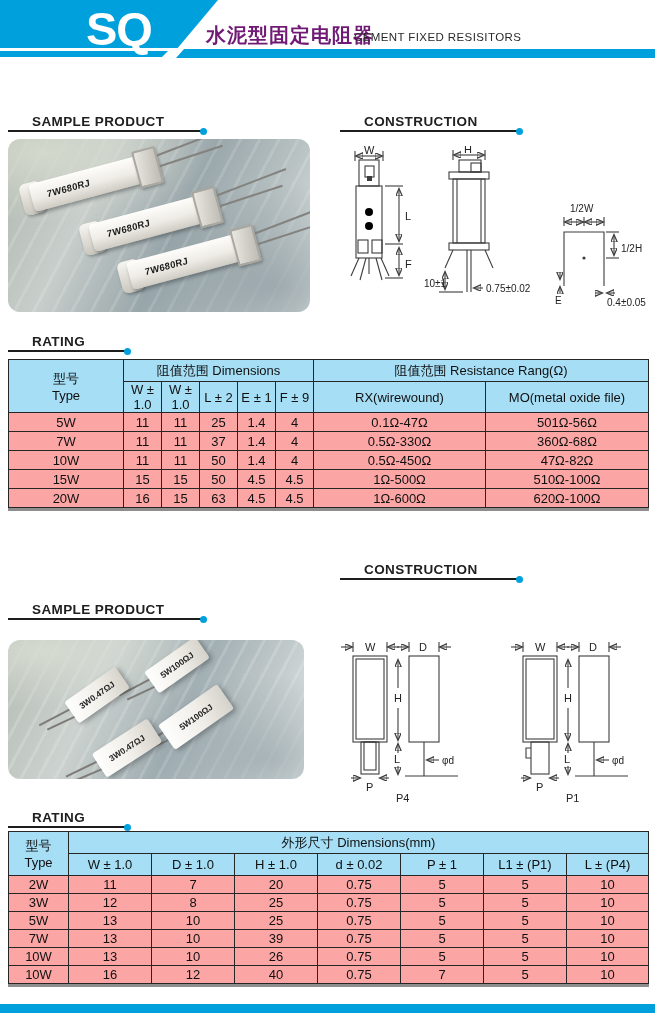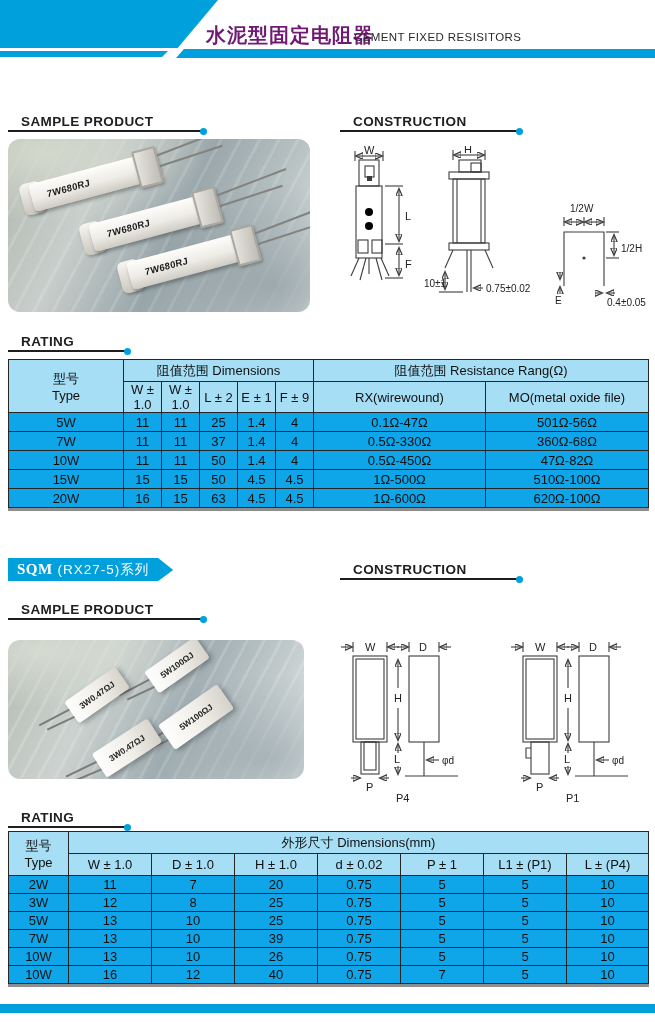--- a/index.html
+++ b/index.html
@@ -29,21 +29,21 @@
     clip-path:polygon(0 0,calc(100% - 15px) 0,100% 52%,calc(100% - 15px) 100%,0 100%);}
   .series-tag .serif{font-family:"Liberation Serif",serif;font-weight:bold;font-size:15px;letter-spacing:.5px;}
 
   
   .sec{position:absolute;height:22px;border-bottom:2px solid #1d1d1d;display:flex;align-items:stretch;}
   .sec-tag{position:relative;height:22px;background:#161616;
     clip-path:polygon(0 0,calc(100% - 12px) 0,100% 100%,0 100%);flex:0 0 auto;}
   .sec-tag-inner{position:absolute;left:0;top:0;bottom:0;right:2px;background:var(--brand);
     clip-path:polygon(0 0,calc(100% - 11px) 0,100% 100%,0 100%);
     color:#fff;font-size:13px;font-weight:bold;letter-spacing:4px;line-height:22px;padding:0 16px 0 8px;white-space:nowrap;}
-  .sec-en{font-size:13.5px;font-weight:bold;color:#202020;line-height:24px;margin-left:13px;letter-spacing:.4px;white-space:nowrap;}
+  .sec-en{font-size:13.5px;font-weight:bold;color:#202020;line-height:24px;margin-left:24px;letter-spacing:.4px;white-space:nowrap;}
   .sec-dot{position:absolute;right:-3px;bottom:-5px;width:7px;height:7px;border-radius:50%;background:var(--brand);}
 
   
   .photo{position:absolute;border-radius:12px;overflow:hidden;
     background:
       radial-gradient(120% 90% at 12% 8%, rgba(214,219,206,.9) 0%, rgba(214,219,206,0) 45%),
       radial-gradient(90% 110% at 88% 85%, rgba(120,136,144,.55) 0%, rgba(120,136,144,0) 55%),
       repeating-linear-gradient(118deg, rgba(255,255,255,.14) 0 3px, rgba(0,0,0,0) 3px 17px),
       linear-gradient(115deg,#b0b8af 0%,#c8cecb 28%,#9aa7ab 55%,#b6c0c1 76%,#dfe4e3 100%);}
   .photo-1{left:8px;top:139px;width:302px;height:173px;}
@@ -78,38 +78,39 @@
   .rq .w2{top:17px;width:30px;transform:rotate(10deg);}
 
   
   .cons{position:absolute;}
   .cons text{fill:#222;font-size:10px;font-family:"Liberation Sans",sans-serif;}
   .cons .big{font-size:11px;}
   .cons line,.cons rect,.cons path,.cons polyline{stroke:#3d3d3d;stroke-width:1.1;fill:none;}
   .cons .fl{fill:#3d3d3d;stroke:none;}
 
   
-  table.rating{position:absolute;border-collapse:collapse;table-layout:fixed;background:#0ea5e9;
+  table.rating{position:absolute;border-collapse:collapse;table-layout:fixed;background:#fca5a5;
     box-shadow:0 3px 0 #8e8e8e;}
   table.rating th,table.rating td{border:1px solid #262626;text-align:center;vertical-align:middle;
     font-weight:normal;font-size:13px;color:#101010;padding:0;}
   table.rating thead th{background:var(--thead);height:22px;}
   table.rating td{height:19px;}
   #table-sqm td{height:18px;}
   .th2{font-size:13px;}
 
   
   .footer-bar{position:absolute;left:0;top:1004px;width:655px;height:9px;background:var(--brand);}
 </style>
 </head>
 <body>
 
 <div id="page">
 
   <div class="banner-block"></div>
+  <div class="logo">SQ</div>
   <div class="stripe-left"></div>
   <div class="stripe-right"></div>
   <div class="title-cn">水泥型固定电阻器</div>
   <div class="title-en">CEMENT FIXED RESISITORS</div>
 
 
   <div class="sec" style="left:8px;top:110px;width:196px;">
     <div class="sec-tag">
       <div class="sec-tag-inner">效果图</div>
     </div>
@@ -315,23 +316,20 @@
           <td>15</td>
           <td>63</td>
           <td>4.5</td>
           <td>4.5</td>
           <td>1Ω-600Ω</td>
           <td>620Ω-100Ω</td>
         </tr>
       </tbody>
   </table>
 
-  <div class="series-tag" style="left:8px;top:558px;">
-    <span class="serif">SQM</span><span> (RX27-5)系列</span>
-  </div>
 
   <div class="sec" style="left:340px;top:558px;width:180px;">
     <div class="sec-tag">
       <div class="sec-tag-inner">构造图</div>
     </div>
     <span class="sec-en">CONSTRUCTION</span>
     <i class="sec-dot"></i>
   </div>
 
   <div class="sec" style="left:8px;top:598px;width:196px;">

